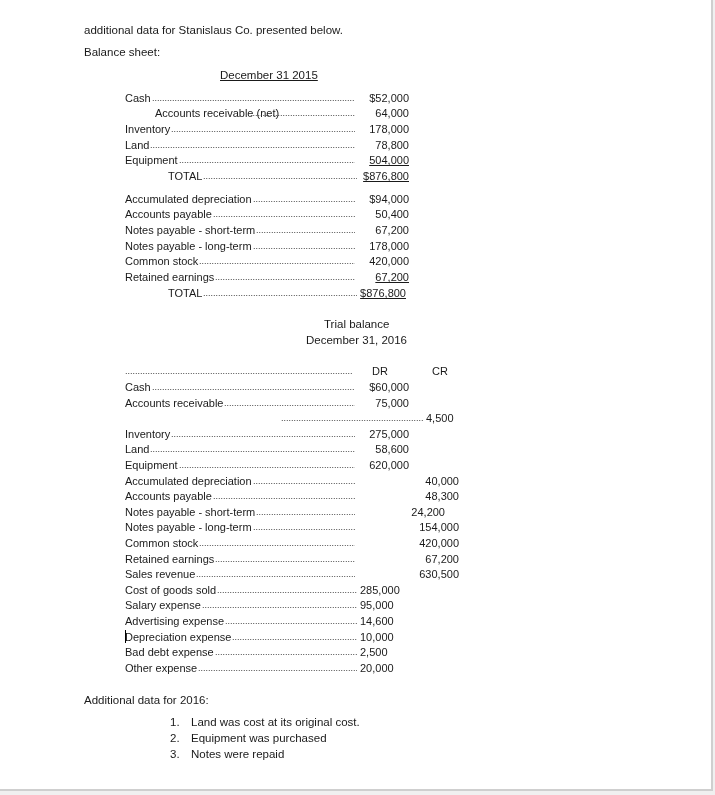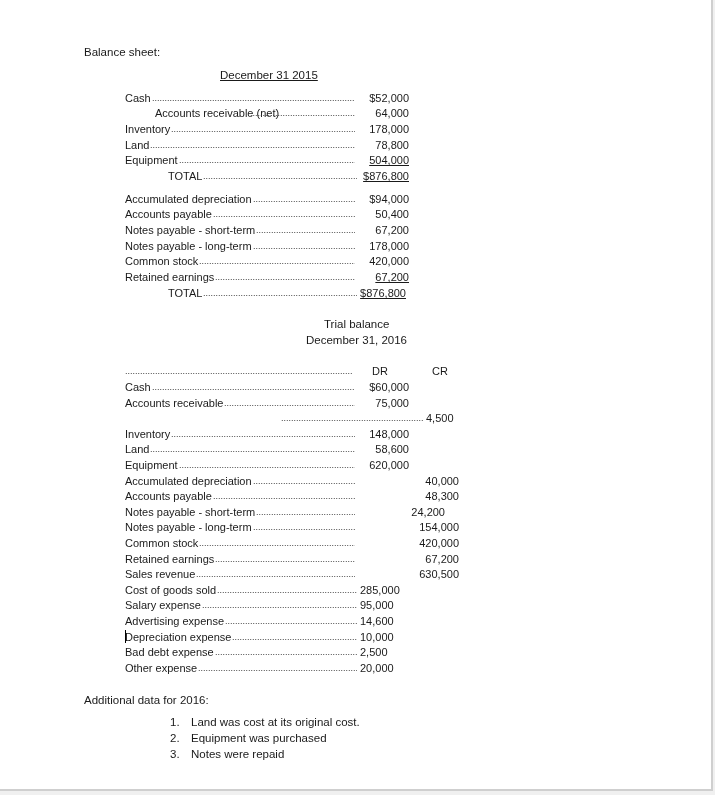--- a/index.html
+++ b/index.html
@@ -15,20 +15,21 @@
              letter-spacing:0px;font-size:9px;}
   .row .val{position:absolute;top:0;white-space:nowrap;text-align:right;}
   .row .cr{position:absolute;top:0;white-space:nowrap;text-align:right;}
   .cursor{position:absolute;width:1px;height:13px;background:#000;}
 </style>
 </head>
 <body>
 
 <div class="page">
 
+  <div class="txt" style="left:84px;top:23px;">additional data for Stanislaus Co. presented below.</div>
   <div class="txt" style="left:84px;top:45px;">Balance sheet:</div>
   <div class="txt u" style="left:220px;top:68px;">December 31 2015</div>
 
   <div id="bs-assets">
       <div class="row" style="left: 125px; top: 91px; width: 320px;">
         <span class="lbl" style="left: 0px;">Cash</span>
         <span class="dots" style="left: 27px; width: 203px;">........................................................................................................................................................................................................</span>
         <span class="val" style="right: 36px;">$52,000</span>
       </div>
       <div class="row" style="left: 125px; top: 106px; width: 320px;">
@@ -119,21 +120,21 @@
         <span class="cr" style="right: 6px;"></span>
       </div>
       <div class="row" style="left: 125px; top: 411.2px; width: 340px;">
         <span class="dots" style="left: 156px; width: 142px;">........................................................................................................................................................................................................</span>
         <span class="val" style="right: 56px;"></span>
         <span class="cr" style="left: 301px;">4,500</span>
       </div>
       <div class="row" style="left: 125px; top: 426.8px; width: 340px;">
         <span class="lbl">Inventory</span>
         <span class="dots" style="left: 46px; width: 184px;">........................................................................................................................................................................................................</span>
-        <span class="val" style="right: 56px;">148,000</span>
+        <span class="val" style="right: 56px;">275,000</span>
         <span class="cr" style="right: 6px;"></span>
       </div>
       <div class="row" style="left: 125px; top: 442.4px; width: 340px;">
         <span class="lbl">Land</span>
         <span class="dots" style="left: 25px; width: 205px;">........................................................................................................................................................................................................</span>
         <span class="val" style="right: 56px;">58,600</span>
         <span class="cr" style="right: 6px;"></span>
       </div>
       <div class="row" style="left: 125px; top: 458px; width: 340px;">
         <span class="lbl">Equipment</span>

